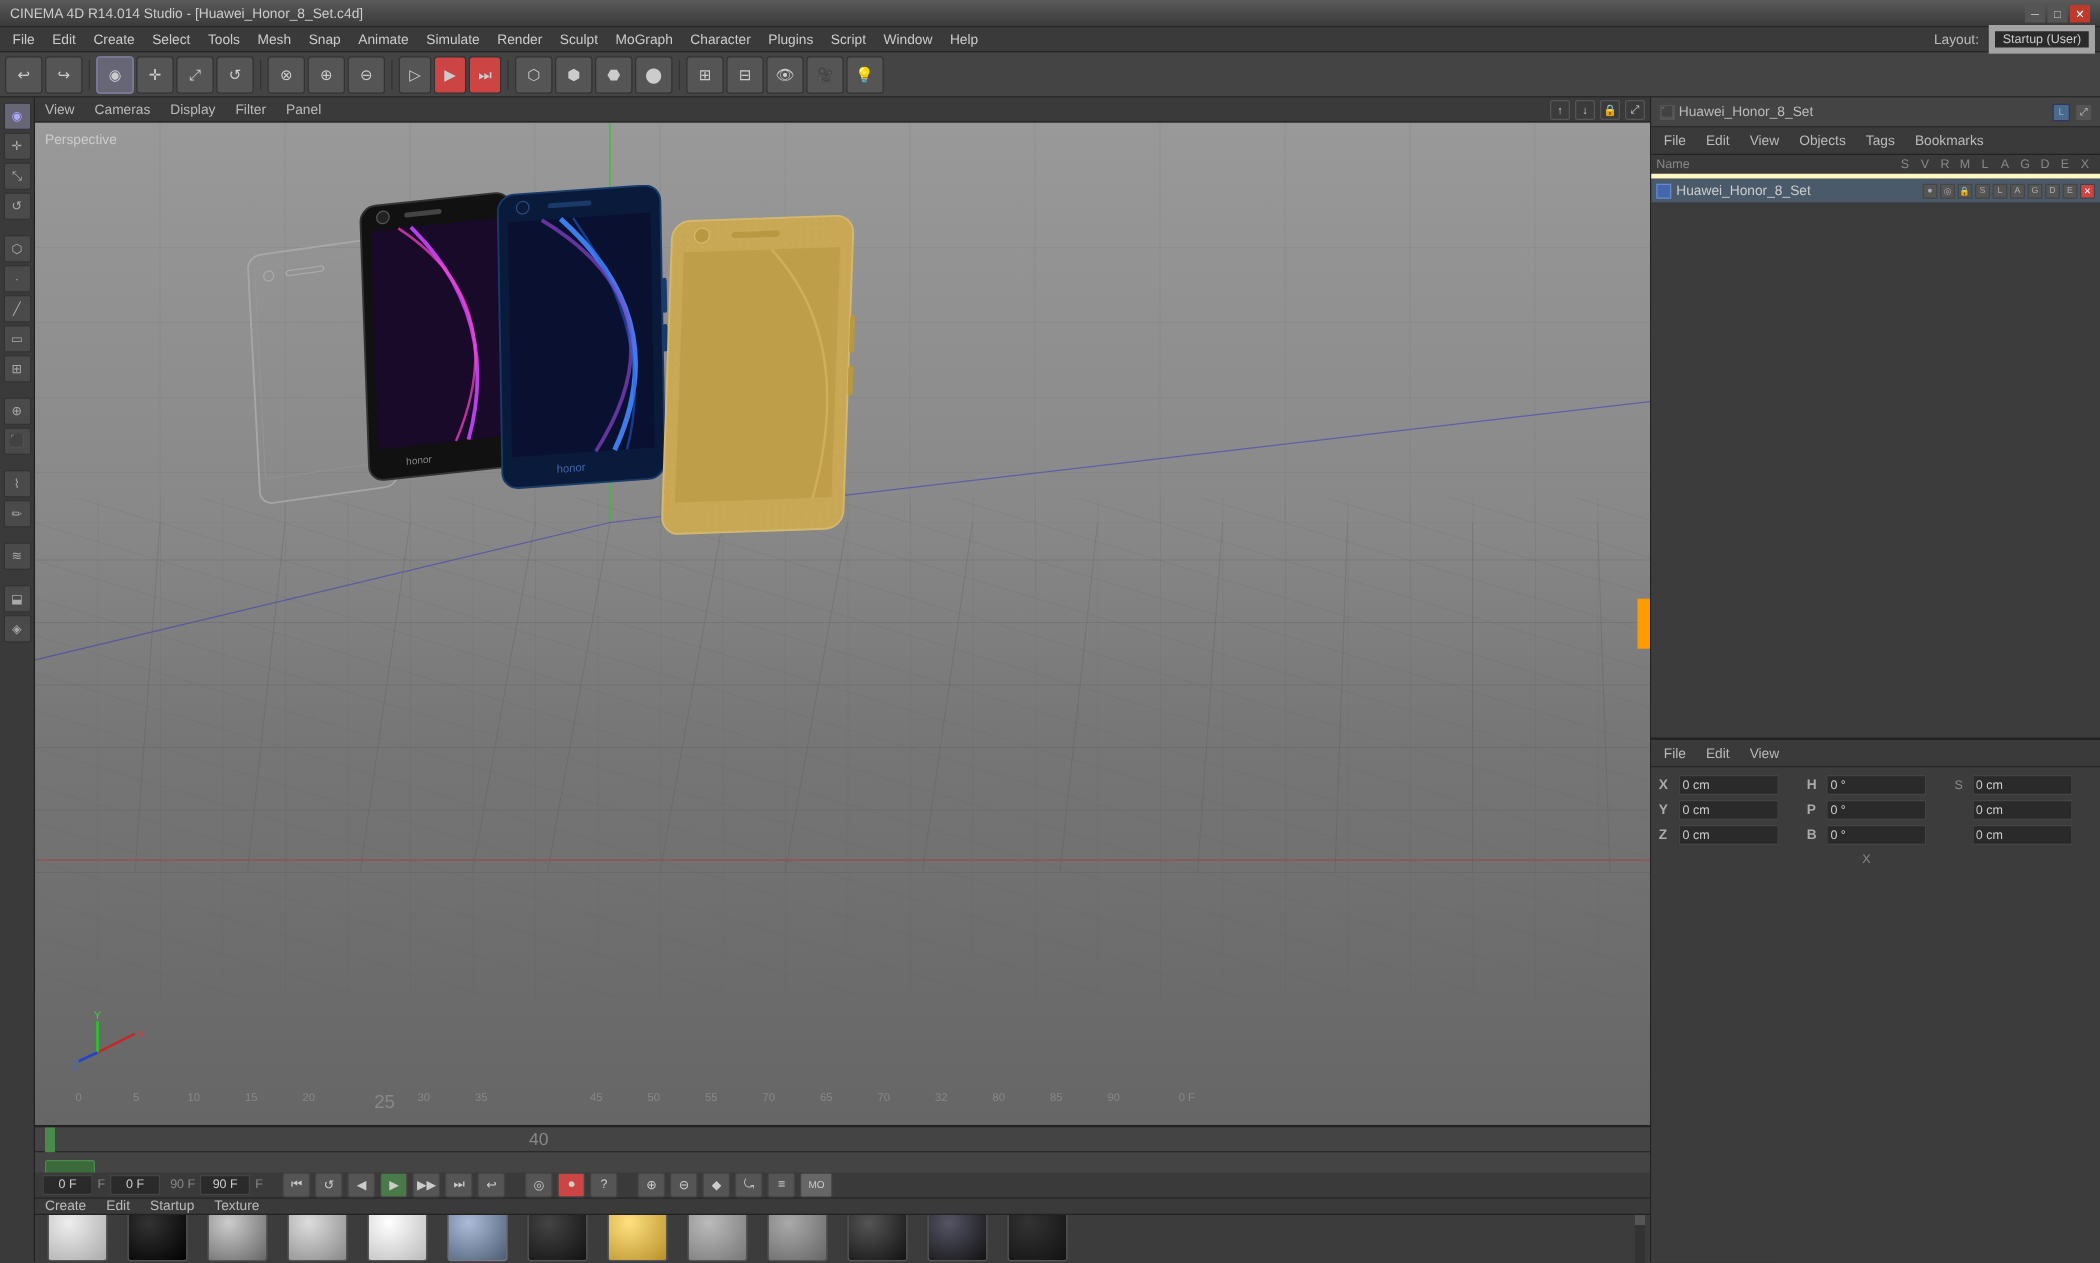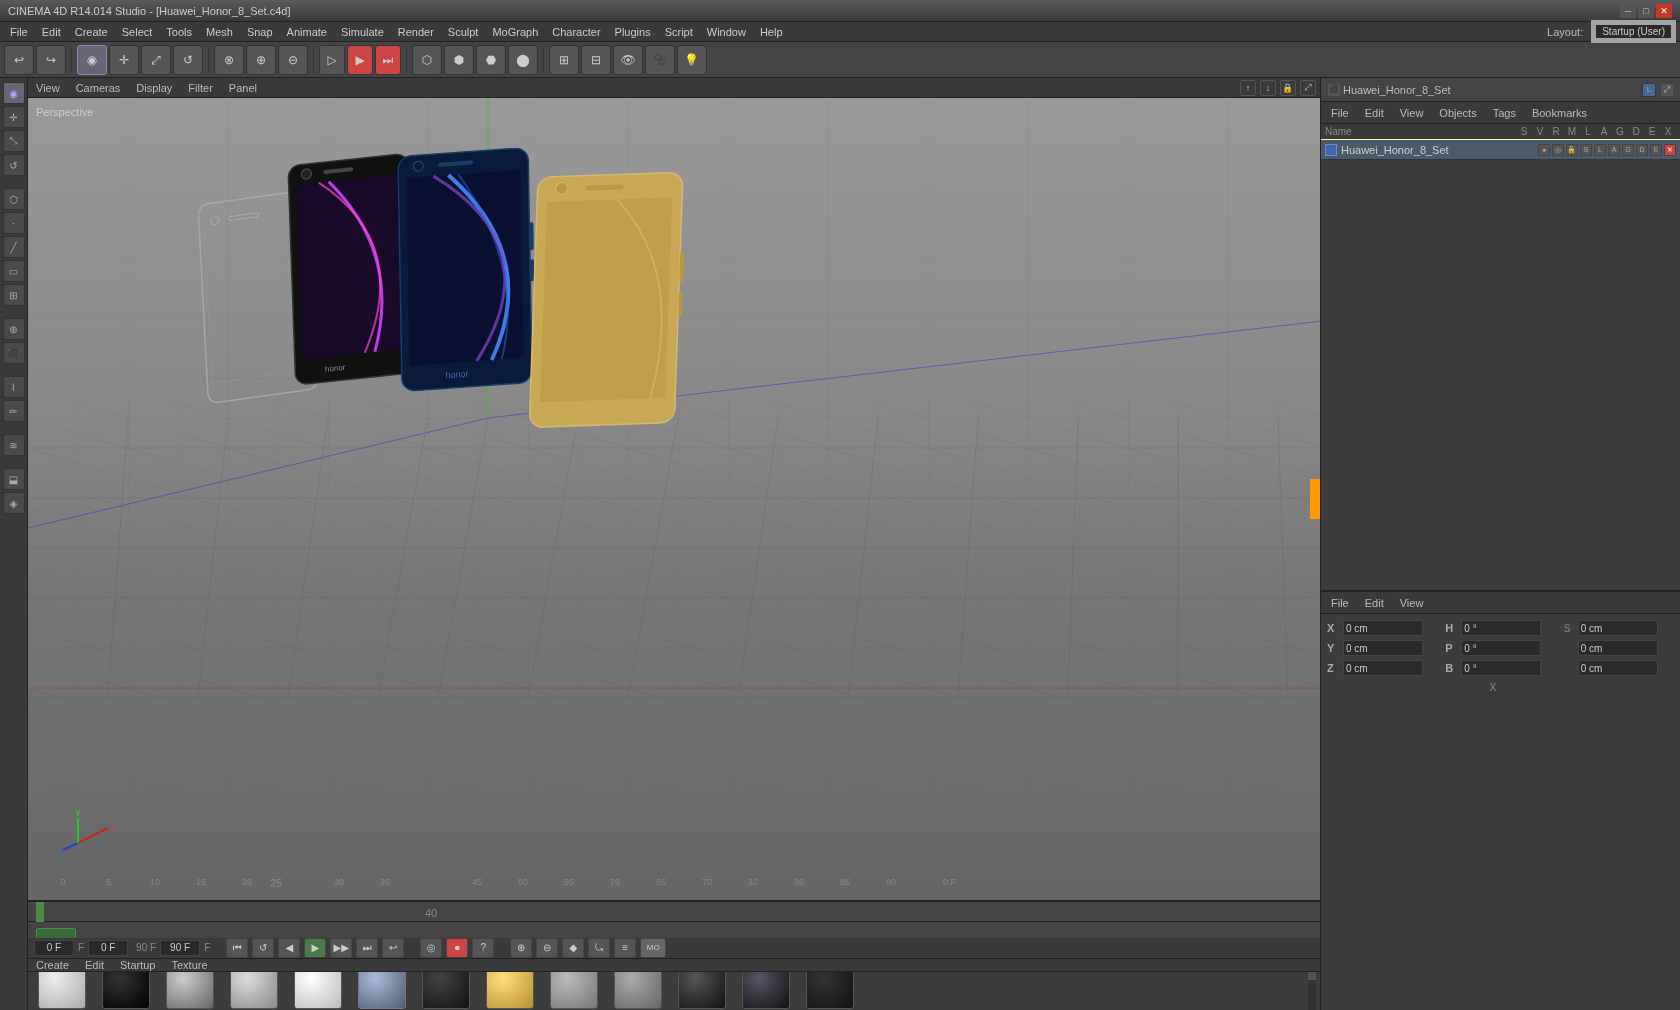--- a/index.html
+++ b/index.html
@@ -680,24 +680,24 @@
       <div id="timeline-area">
 
         <div id="timeline-ruler">
           <div id="tl-start-marker"></div>
           <div style="display:flex;margin-left:4px;overflow:hidden;flex:1;">
             <div style="font-size:9px;color:#888;width:46px;text-align:center;">0</div>
             <div style="font-size:9px;color:#888;width:46px;text-align:center;">5</div>
             <div style="font-size:9px;color:#888;width:46px;text-align:center;">10</div>
             <div style="font-size:9px;color:#888;width:46px;text-align:center;">15</div>
             <div style="font-size:9px;color:#888;width:46px;text-align:center;">20</div>
-            <div style="font-size:11px;color:#888;width:46px;text-align:left;">25</div>
+            <div style="font-size:15px;color:#888;width:46px;text-align:right;">25</div>
             <div style="font-size:9px;color:#888;width:46px;text-align:center;">30</div>
             <div style="font-size:9px;color:#888;width:46px;text-align:center;">35</div>
-            <div style="font-size:11px;color:#888;width:46px;text-align:center;margin-top:30px;">40</div>
+            <div style="font-size:14px;color:#888;width:46px;text-align:center;margin-top:30px;">40</div>
             <div style="font-size:9px;color:#888;width:46px;text-align:center;">45</div>
             <div style="font-size:9px;color:#888;width:46px;text-align:center;">50</div>
             <div style="font-size:9px;color:#888;width:46px;text-align:center;">55</div>
             <div style="font-size:9px;color:#888;width:46px;text-align:center;">70</div>
             <div style="font-size:9px;color:#888;width:46px;text-align:center;">65</div>
             <div style="font-size:9px;color:#888;width:46px;text-align:center;">70</div>
             <div style="font-size:9px;color:#888;width:46px;text-align:center;">32</div>
             <div style="font-size:9px;color:#888;width:46px;text-align:center;">80</div>
             <div style="font-size:9px;color:#888;width:46px;text-align:center;">85</div>
             <div style="font-size:9px;color:#888;width:46px;text-align:center;">90</div>
@@ -837,21 +837,21 @@
 
       <div id="obj-manager-bar">
         <div class="right-top-menu">File</div>
         <div class="right-top-menu">Edit</div>
         <div class="right-top-menu">View</div>
         <div class="right-top-menu">Objects</div>
         <div class="right-top-menu">Tags</div>
         <div class="right-top-menu">Bookmarks</div>
       </div>
 
-      <div style="background:#3a3a3a;border-bottom:1px solid #fef9c3;padding:2px 4px;">
+      <div style="background:#3a3a3a;border-bottom:4px solid #fef9c3;padding:2px 4px;">
         <div style="display:flex;justify-content:space-between;align-items:center;">
           <span style="font-size:10px;color:#888;flex:2;">Name</span>
           <span style="font-size:10px;color:#888;width:16px;text-align:center;">S</span>
           <span style="font-size:10px;color:#888;width:16px;text-align:center;">V</span>
           <span style="font-size:10px;color:#888;width:16px;text-align:center;">R</span>
           <span style="font-size:10px;color:#888;width:16px;text-align:center;">M</span>
           <span style="font-size:10px;color:#888;width:16px;text-align:center;">L</span>
           <span style="font-size:10px;color:#888;width:16px;text-align:center;">A</span>
           <span style="font-size:10px;color:#888;width:16px;text-align:center;">G</span>
           <span style="font-size:10px;color:#888;width:16px;text-align:center;">D</span>

